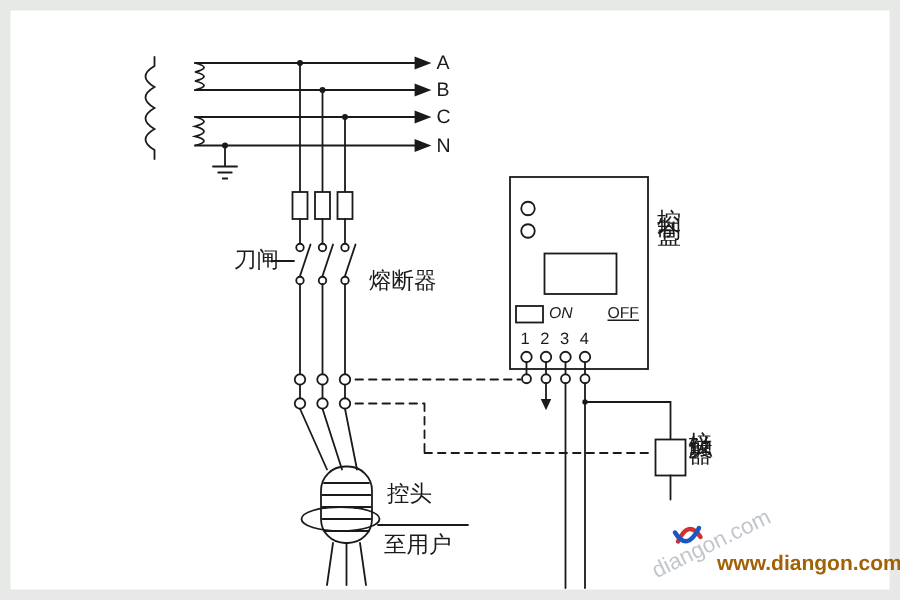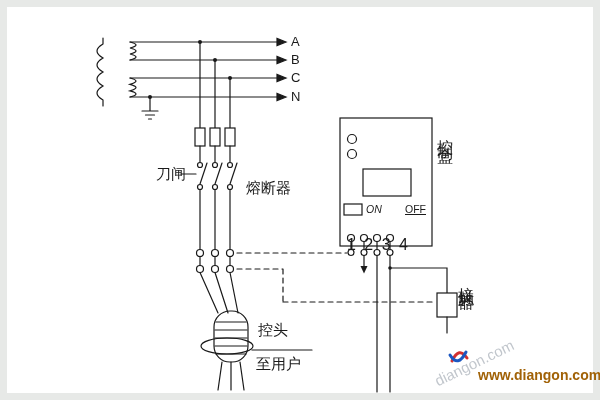--- a/index.html
+++ b/index.html
@@ -142,17 +142,17 @@
 
   <div class="lbl" style="left:246px; top:142px;margin-top:38px;">熔断器</div>
   <div class="lbl" style="left:156px; top:166px;">刀闸</div>
   <div class="lbl" style="left:258px; top:322px;">控头</div>
   <div class="lbl" style="left:256px; top:356px;">至用户</div>
   <div class="lbl v-label" style="left:437px; top:127px;">控制盒</div>
   <div class="lbl v-label" style="left:458px; top:274px;">接触器</div>
 
   <div class="lbl" style="left:366px; top:204px; font-size:10.5px;font-style:italic;">ON</div>
   <div class="lbl" style="left:405px; top:204px; font-size:10.5px;text-decoration:underline;">OFF</div>
-  <div class="lbl" style="left:347px; top:236px; font-size:16px; letter-spacing:2px;">1 2 3 4</div>
+  <div class="lbl" style="left:347px; top:220px; font-size:11px; letter-spacing:2px;">1 2 3 4</div>
 
   <div class="lbl wm-url" style="left:478px; top:368px; font-size:14px; color:#a16207;">www.diangon.com</div>
   <div class="lbl wm-diag" style="left:436px; top:374px; font-size:15px; color:#8f98a3;">diangon.com</div>
 </div>
 
 </body></html>

